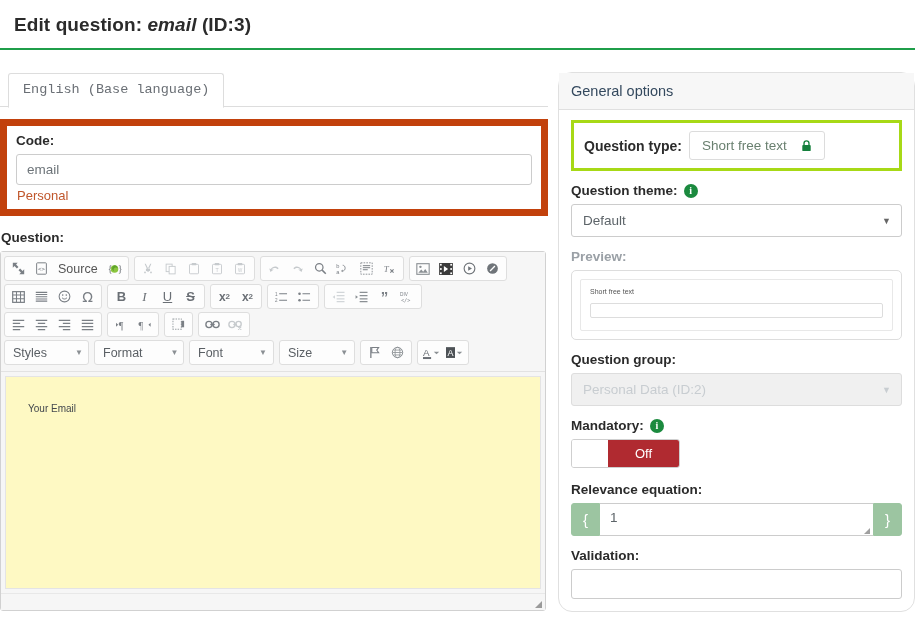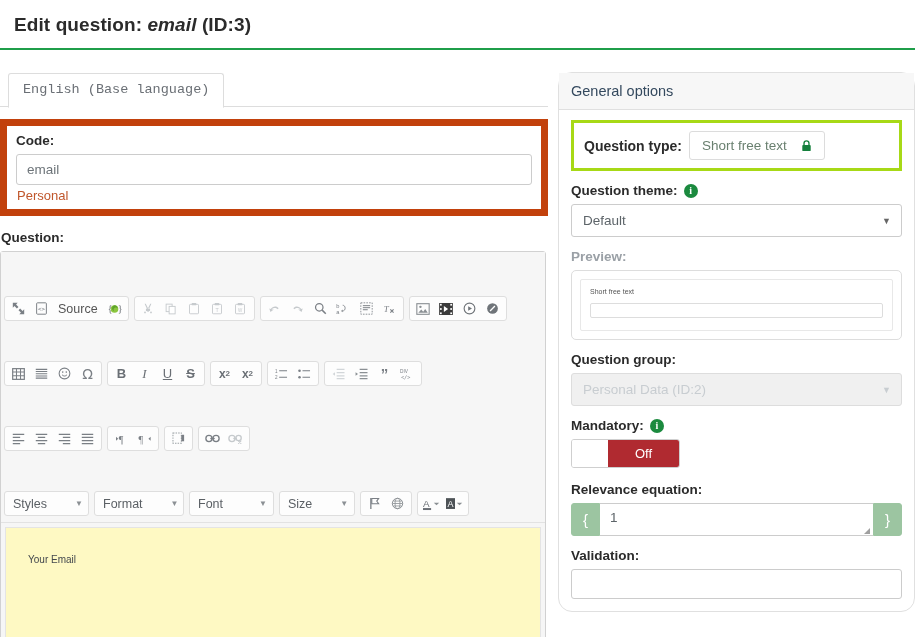--- a/index.html
+++ b/index.html
@@ -98,21 +98,21 @@
     border:1px solid #d1d1d1;
     background:#f6f6f6;
     border-radius:3px;
     width:546px;
   }
   .cke-toolbox {
     padding:4px 3px 3px 3px;
     background:#f6f6f6;
     border-bottom:1px solid #e2e2e2;
   }
-  .cke-row { display:flex; flex-wrap:nowrap; align-items:flex-end; margin-bottom:3px;margin-top:40px; }
+  .cke-row { display:flex; flex-wrap:nowrap; align-items:flex-end; margin-bottom:3px; }
   .cke-group {
     display:flex; align-items:center;
     border:1px solid #dededs;
     border:1px solid #dedede;
     border-radius:3px;
     background:#fdfdfd;
     padding:1px 2px;
     margin-right:5px;
     height:25px;
   }

